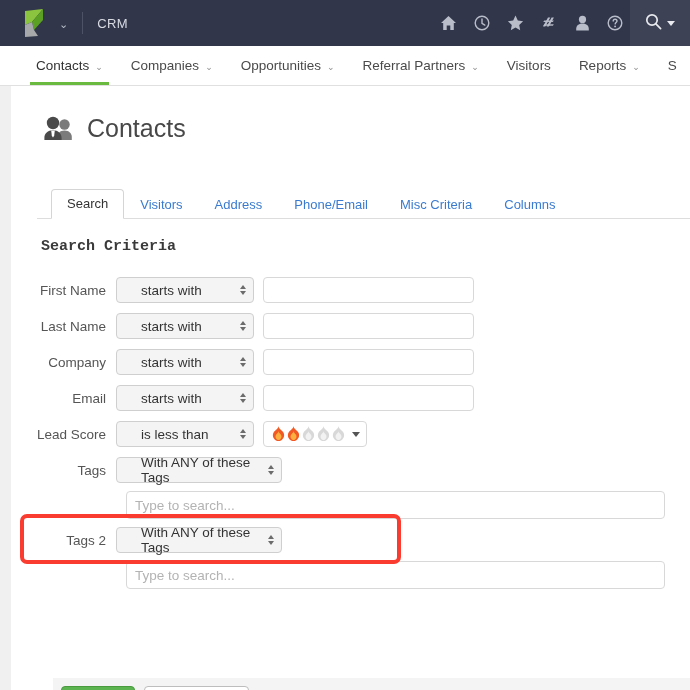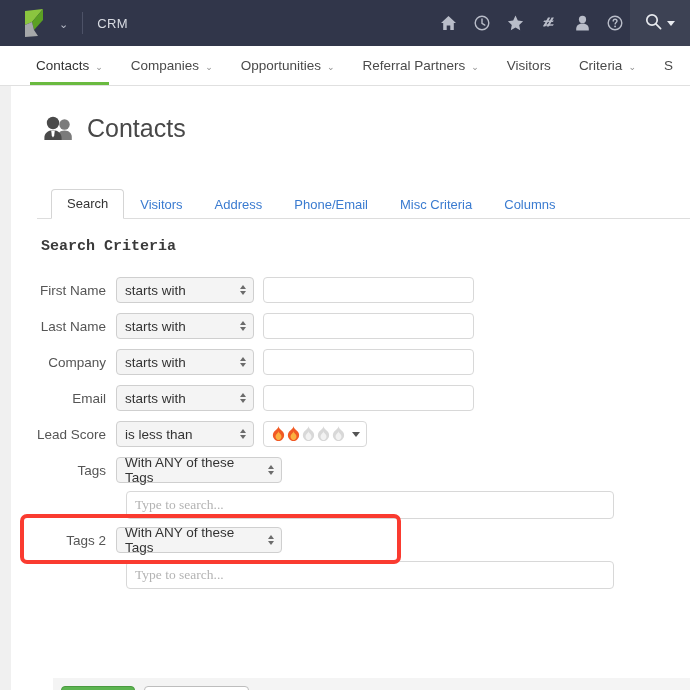--- a/index.html
+++ b/index.html
@@ -114,21 +114,21 @@
   .form { position:absolute; left:0; top:186px; right:0; }
   .row { display:flex; align-items:center; height:36px; margin-bottom:0; }
   .row + .row { margin-top:0; }
   .lbl {
     width:105px; text-align:right; font-size:13.5px; color:#555;
     padding-right:10px; flex:none;
   }
   .sel {
     position:relative; height:26px; background:#f4f4f4;
     border:1px solid #cfcfcf; border-radius:4px;
-    display:flex; align-items:center; padding:0 24px 0 8px;
+    display:flex; align-items:center; padding:0 24px 0 24px;
     font-size:13.5px; color:#333; cursor:pointer; flex:none;
   }
   .sel.w-op { width:138px; }
   .sel.w-tag { width:166px; }
   .sel .spin {
     position:absolute; right:7px; top:50%; transform:translateY(-50%);
     display:flex; flex-direction:column; gap:2px; align-items:center;
   }
   .spin i {
     display:block; width:0; height:0;
@@ -144,21 +144,21 @@
     font-family:"Liberation Sans", sans-serif;
   }
   .txt.w-main { width:211px; }
   .txt::placeholder { color:#b3b3b3; }
 
   .tagline {
     display:flex; align-items:center; height:34px;
   }
   .tagline .pad { width:105px; flex:none; }
   .txt.w-tag {
-    width:488px; height:28px; margin-left:10px;font-family:Liberation Serif, serif;
+    width:539px; height:28px; margin-left:10px;
   }
 
   
   .flamebox {
     margin-left:9px; height:26px; width:104px;
     border:1px solid #d8d8d8; border-radius:4px; background:#fff;
     display:flex; align-items:center; justify-content:center; gap:0px;
     cursor:pointer; flex:none;
   }
   .flamebox svg { display:block; }
@@ -273,21 +273,21 @@
     <span class="ncaret">⌄</span>
   </div>
   <div class="navitem">
     <span>Referral Partners</span>
     <span class="ncaret">⌄</span>
   </div>
   <div class="navitem">
     <span>Visitors</span>
   </div>
   <div class="navitem">
-    <span>Criteria</span>
+    <span>Reports</span>
     <span class="ncaret">⌄</span>
   </div>
   <div class="navitem">
     <span>S</span>
   </div>
 </div>
 
 <div class="page">
   <div class="panel">
 

